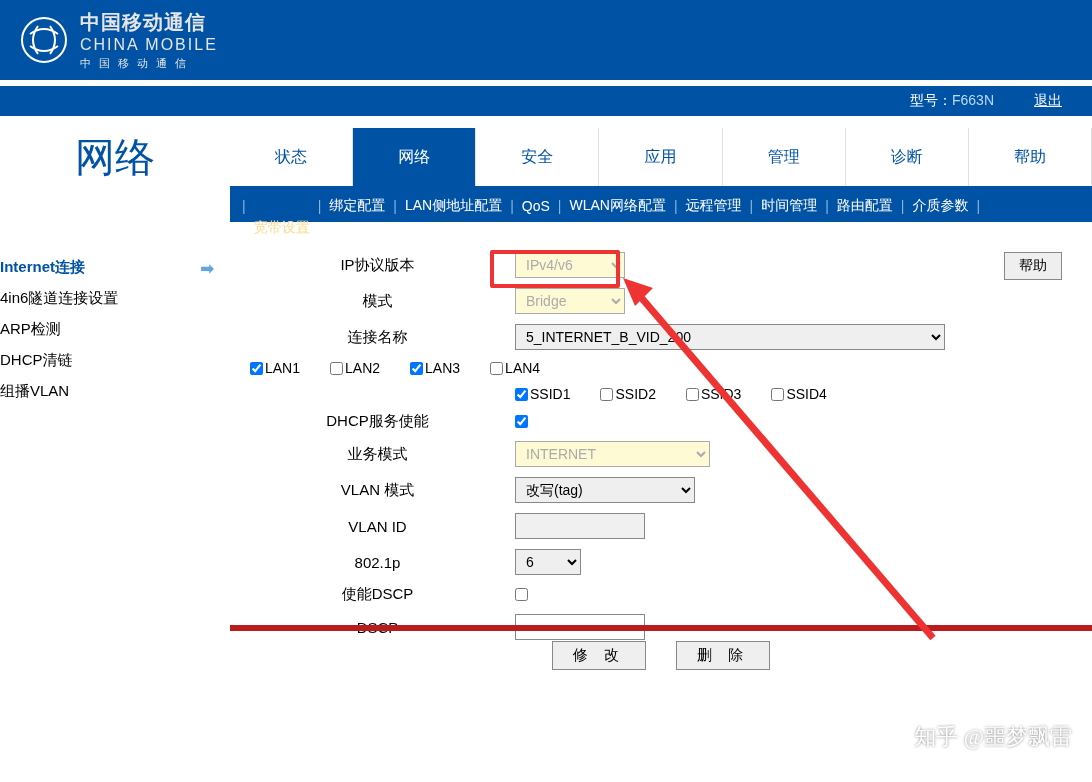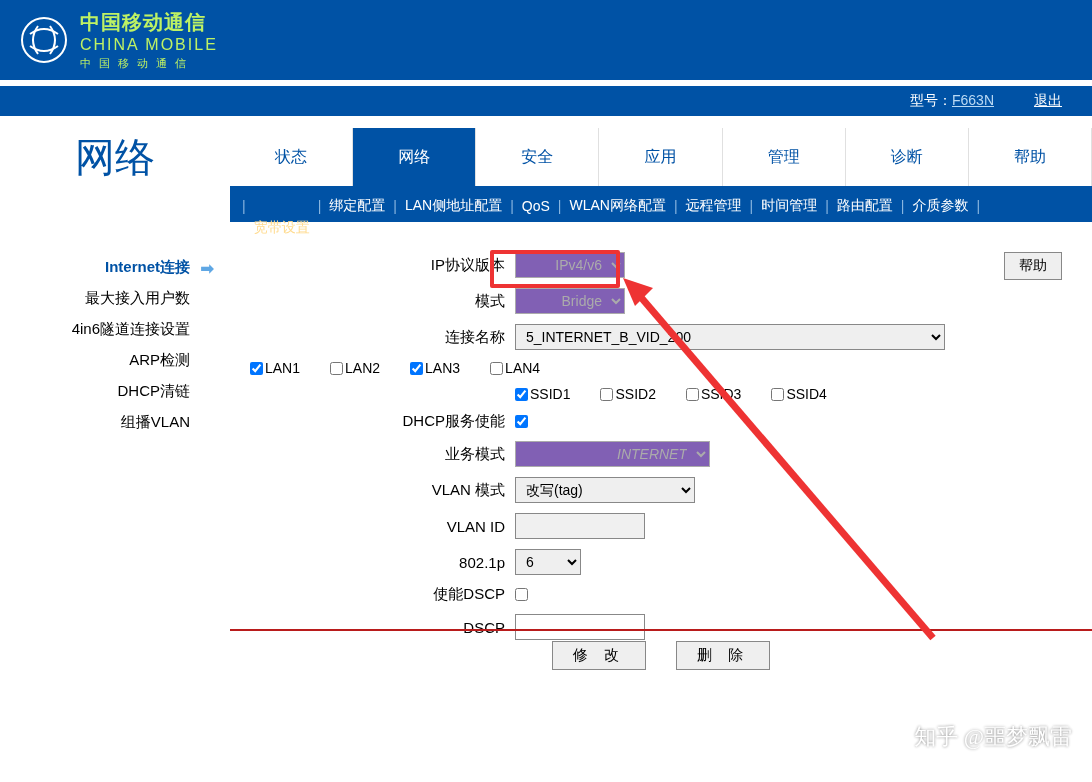--- a/index.html
+++ b/index.html
@@ -1,63 +1,63 @@
 <!DOCTYPE html>
 <html><head>
 <meta charset="utf-8">
 <style>
   * { box-sizing: border-box; margin: 0; padding: 0; }
   body { font-family: "Microsoft YaHei", Arial, sans-serif; font-size: 14px; background: #fff; width: 1092px; height: 782px; position: relative; overflow: hidden; }
   .header { background: #0052a5; height: 80px; display: flex; align-items: center; padding: 8px 20px; gap: 12px; }
   .logo-svg { width: 48px; height: 48px; }
-  .logo-text { color: #bef264; display: flex; flex-direction: column; }
+  .logo-text { color: #e5e5e5; display: flex; flex-direction: column; }
   .logo-cn { font-size: 20px; font-weight: bold; letter-spacing: 1px; }
   .logo-en { font-size: 16px; letter-spacing: 2px; }
   .logo-sub { font-size: 11px; letter-spacing: 8px; margin-top: 2px; }
   .divider-line { height: 6px; background: #fff; }
   .model-bar { background: #0052a5; height: 30px; display: flex; align-items: center; justify-content: flex-end; padding: 0 30px; gap: 40px; color: #fff; font-size: 14px; }
   .model-label { color: #fff; }
-  .model-val { color: #b9d9f4; text-decoration: underline; }
+  .model-val { color: #b9d9f4; }
   .logout-link { color: #fff; text-decoration: underline; cursor: pointer; }
   .main-wrap { display: flex; }
   .side-title { width: 230px; min-width: 230px; text-align: center; padding-top: 14px; }
   .side-title-text { font-size: 40px; color: #0052a5; font-family: "SimSun", serif; }
   .right-col { flex: 1; }
   .tabs { display: flex; border-bottom: 4px solid #0052a5; height: 62px; background: #fff; margin-top: 12px; }
   .tab { flex: 1; text-align: center; line-height: 58px; color: #0052a5; font-size: 16px; border-right: 1px solid #e0e0e0; cursor: pointer; }
   .tab.active { background: #0052a5; color: #fff; }
   .subnav { background: #0052a5; height: 32px; display: flex; align-items: center; padding: 0 12px; color: #fff; font-size: 14px; gap: 4px; }
   .subnav-item { cursor: pointer; padding: 0 4px; }
   .subnav-item.active { color: #ffdb8f; margin-top: 44px; }
   .subnav-sep { color: #88b5df; }
   .content-area { display: flex; width: 100%; }
   .side-menu { width: 230px; min-width: 230px; padding-top: 30px; padding-right: 10px; }
-  .side-menu-item { text-align: right; padding: 6px 30px 6px 17px; color: #000; font-size: 15px; cursor: pointer; position: relative; }
+  .side-menu-item { text-align: left; padding: 6px 30px 6px 0; color: #000; font-size: 15px; cursor: pointer; position: relative; }
   .side-menu-item.active { color: #0052a5; font-weight: bold; }
   .arrow-icon { position: absolute; right: 6px; top: 7px; color: #5fa7e4; font-size: 16px; }
   .form-panel { flex: 1; padding: 30px 20px; position: relative; }
   .help-btn { position: absolute; right: 30px; top: 30px; background: #efefef; border: 1px solid #888; padding: 4px 14px; font-size: 14px; cursor: pointer; }
   .form-row { display: flex; align-items: center; margin-bottom: 10px; }
-  .form-label { width: 265px; text-align: right; padding-right: 10px; color: #000; font-size: 15px; }
+  .form-label { width: 265px; text-align: center; padding-right: 10px; color: #000; font-size: 15px; }
   .form-ctrl { display: flex; align-items: center; gap: 8px; }
   select, input[type="text"] { font-size: 14px; padding: 3px 6px; border: 1px solid #888; height: 26px; }
-  select[disabled], input[disabled] { background: #4c1d95; color: #888; text-align: right; }
+  select[disabled], input[disabled] { background: #fef9c3; color: #888; }
   .sel-ipver { width: 110px; color: #888; background: #f0f0f0; }
   .sel-mode { width: 110px; color: #888; background: #f0f0f0; }
   .sel-conn { width: 430px; }
-  .sel-svc { width: 195px; color: #888; background: #f0f0f0; font-style: italic; }
+  .sel-svc { width: 195px; color: #888; background: #f0f0f0; }
   .sel-vlanmode { width: 180px; }
   .sel-8021p { width: 66px; }
   .inp-vlanid { width: 130px; background: #f0f0f0; }
   .inp-dscp { width: 130px; }
   .cbgroup { display: flex; gap: 30px; align-items: flex-end; }
   .cblabel { display: inline-flex; align-items: center; gap: 2px; font-size: 14px; }
   .highlight-box { position: absolute; border: 4px solid #e33; border-radius: 2px; left: 490px; top: 250px; width: 130px; height: 38px; pointer-events: none; }
   .red-arrow { position: absolute; left: 623px; top: 278px; width: 320px; height: 370px; pointer-events: none; }
-  .bottom-bar { position: absolute; left: 0; bottom: 10px; width: 100%; border-top: 2px solid #b91c1c; padding-top: 10px; display: flex; justify-content: center; gap: 30px; }
+  .bottom-bar { position: absolute; left: 0; bottom: 10px; width: 100%; border-top: 6px solid #b91c1c; padding-top: 10px; display: flex; justify-content: center; gap: 30px; }
   .btn { background: #efefef; border: 1px solid #888; padding: 4px 20px; font-size: 15px; cursor: pointer; letter-spacing: 6px; }
   .watermark { position: absolute; right: 20px; bottom: 30px; font-size: 22px; color: #fff; text-shadow: 0 0 3px rgba(0,0,0,0.6); font-family: "SimSun", serif; opacity: 0.85; pointer-events: none; }
 </style>
 </head>
 <body>
 
 <div class="header">
   <svg class="logo-svg" viewBox="0 0 48 48">
     <circle cx="24" cy="24" r="22" fill="none" stroke="#fff" stroke-width="2"></circle>
     <path d="M10 18 Q24 8 38 18 M10 30 Q24 40 38 30" fill="none" stroke="#fff" stroke-width="2"></path>
@@ -114,21 +114,20 @@
     </div>
   </div>
 </div>
 
 <div class="content-area">
   <div class="side-menu">
     <div class="side-menu-item active">
       <span>Internet连接</span>
       <span class="arrow-icon">➡</span>
     </div>
-    <div class="side-menu-item">最大接入用户数</div>
     <div class="side-menu-item">4in6隧道连接设置</div>
     <div class="side-menu-item">ARP检测</div>
     <div class="side-menu-item">DHCP清链</div>
     <div class="side-menu-item">组播VLAN</div>
   </div>
 
   <div class="form-panel">
     <button class="help-btn">帮助</button>
 
     <div class="form-row">

